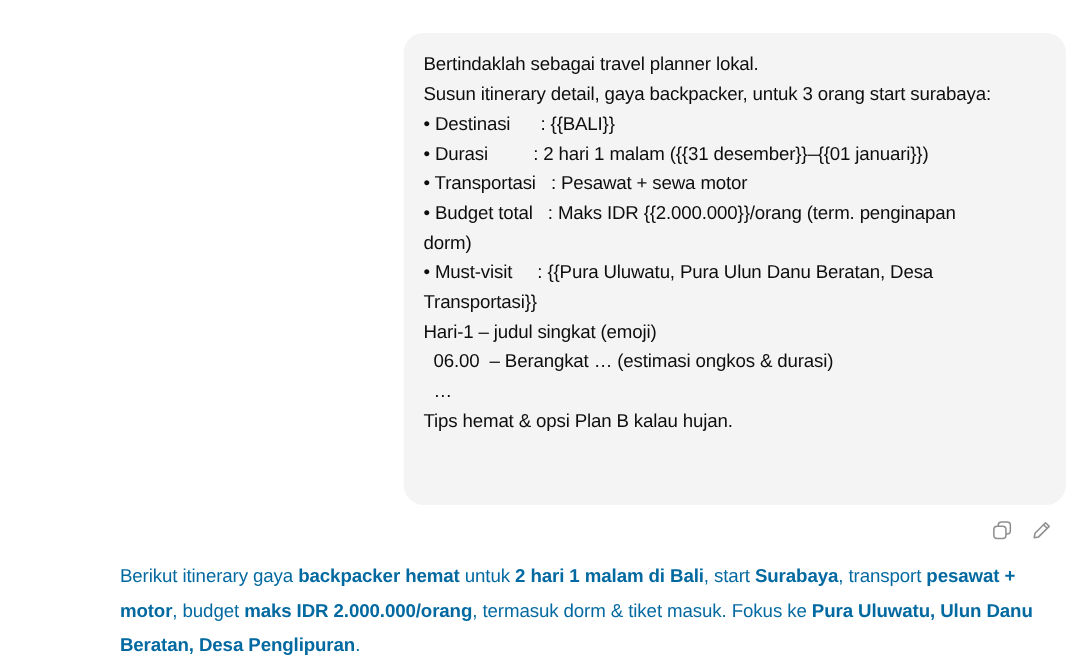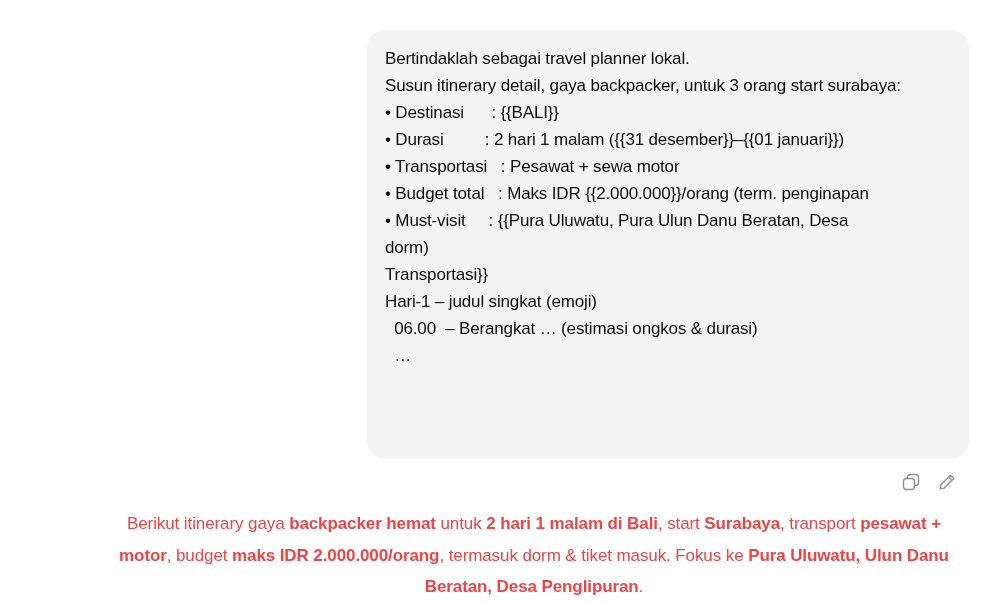--- a/index.html
+++ b/index.html
@@ -57,44 +57,44 @@
       border-radius: 6px;
     }
     .action-btn svg { display: block; }
     .assistant-msg {
       position: absolute;
       left: 109px;
       top: 487px;
       width: 850px;
       font-size: 17px;
       line-height: 31.5px;
-      color: #ef4444;
+      color: #0369a1;
       letter-spacing: -0.1px;
-      text-align: center;
     }
     .assistant-msg b { font-weight: 700; }
   </style>
 </head>
 <body>
 
 <div class="chat">
 
   <div class="user-bubble">
     <div class="user-line">Bertindaklah sebagai travel planner lokal.</div>
     <div class="user-line">Susun itinerary detail, gaya backpacker, untuk 3 orang start surabaya:</div>
     <div class="user-line">• Destinasi      : {{BALI}}</div>
     <div class="user-line">• Durasi         : 2 hari 1 malam ({{31 desember}}–{{01 januari}})</div>
     <div class="user-line">• Transportasi   : Pesawat + sewa motor</div>
     <div class="user-line">• Budget total   : Maks IDR {{2.000.000}}/orang (term. penginapan</div>
+    <div class="user-line">dorm)</div>
     <div class="user-line">• Must-visit     : {{Pura Uluwatu, Pura Ulun Danu Beratan, Desa</div>
-    <div class="user-line">dorm)</div>
     <div class="user-line">Transportasi}}</div>
     <div class="user-line">Hari-1 – judul singkat (emoji)</div>
     <div class="user-line">  06.00  – Berangkat … (estimasi ongkos &amp; durasi)</div>
     <div class="user-line">  …</div>
+    <div class="user-line">Tips hemat &amp; opsi Plan B kalau hujan.</div>
   </div>
 
   <div class="msg-actions">
     <div class="action-btn" title="Copy">
       <span>
         <svg width="20" height="20" viewBox="0 0 20 20" fill="none" stroke="#8f8f8f" stroke-width="1.4">
           <rect x="6.5" y="2.5" width="11" height="11" rx="3"></rect>
           <rect x="2.5" y="6.5" width="11" height="11" rx="3" fill="#ffffff"></rect>
         </svg>
       </span>

